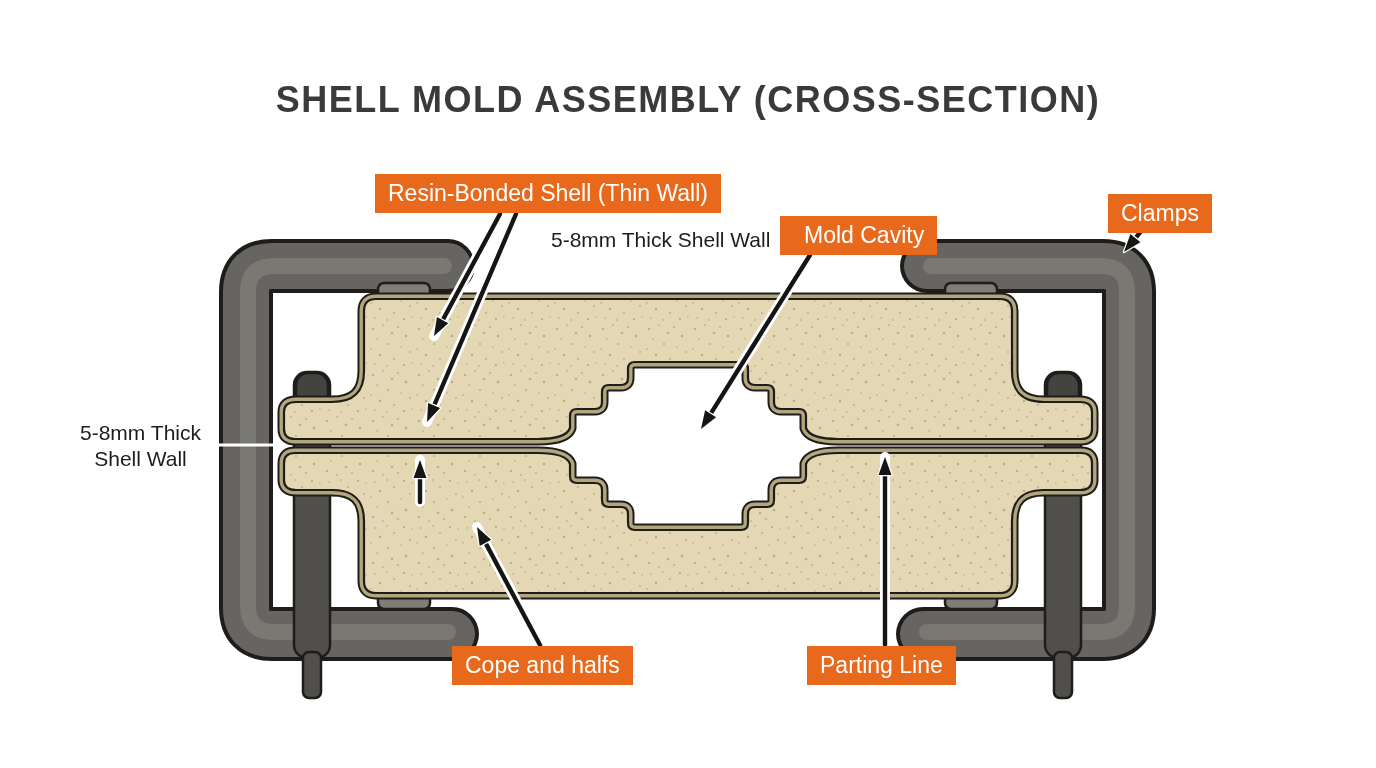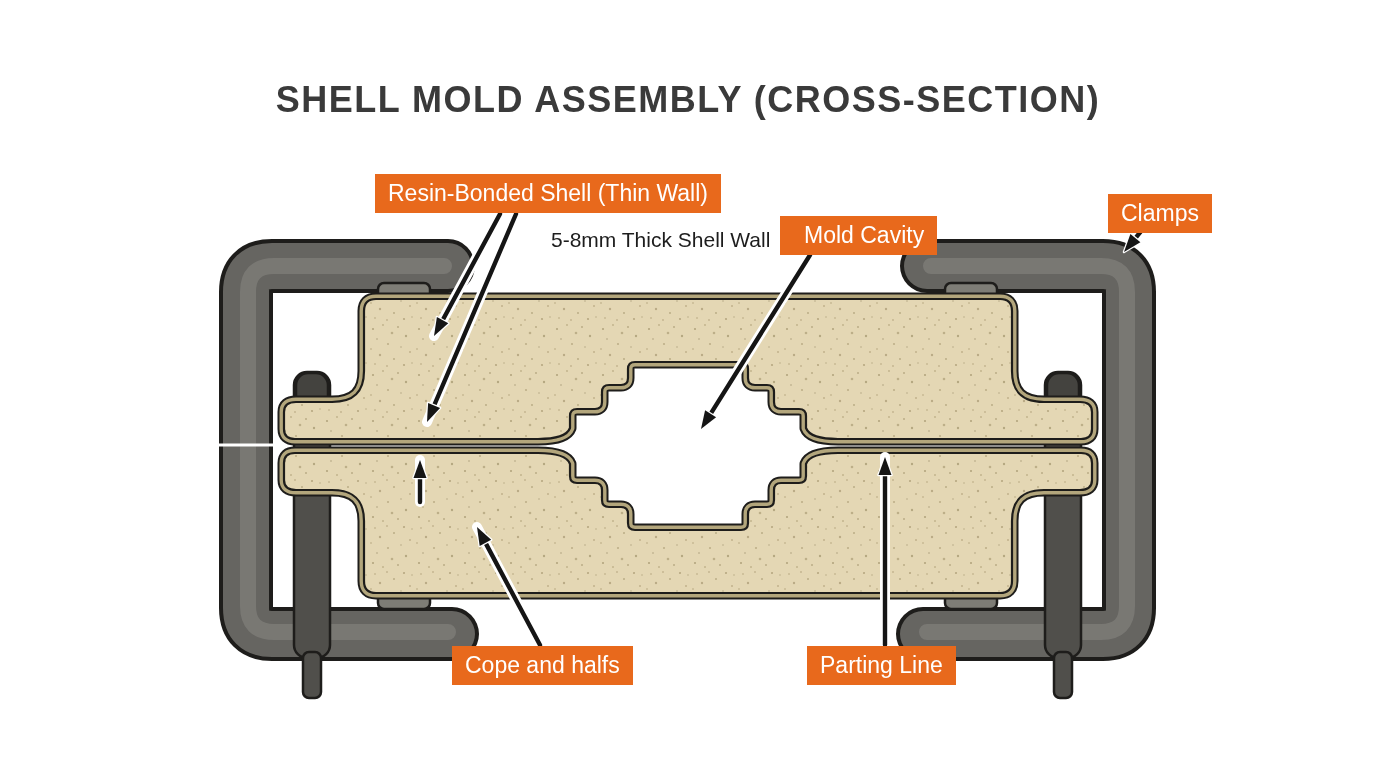--- a/index.html
+++ b/index.html
@@ -163,18 +163,22 @@
   <div class="page-title">SHELL MOLD ASSEMBLY (CROSS-SECTION)</div>
 
   <div class="olabel" style="left:375px;top:174px;">Resin-Bonded Shell (Thin Wall)</div>
 
   <div class="black-note" style="left:504px;top:228px;margin-left:47px;">5-8mm Thick Shell Wall</div>
 
   <div class="olabel" style="left:780px;top:216px;padding-left:24px;">Mold Cavity</div>
 
   <div class="olabel" style="left:1108px;top:194px;">Clamps</div>
 
+  <div class="black-note-block" style="left:68px;top:420px;width:145px;">
+    <div>5-8mm Thick</div>
+    <div>Shell Wall</div>
+  </div>
 
   <div class="olabel" style="left:807px;top:646px;">Parting Line</div>
 
   <div class="olabel" style="left:452px;top:646px;">Cope and halfs</div>
 
 </div>
 
 </body></html>

